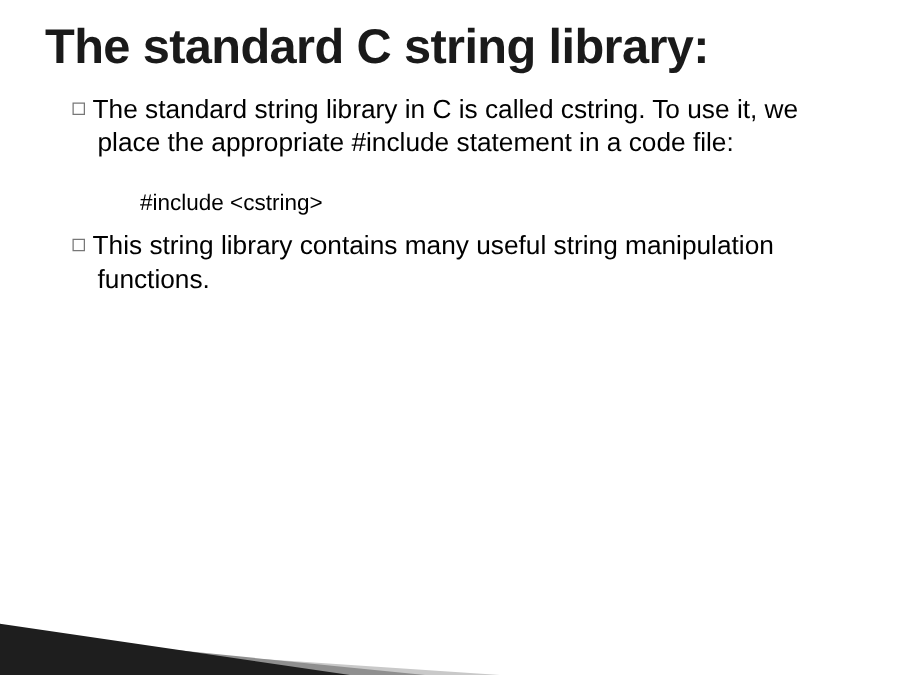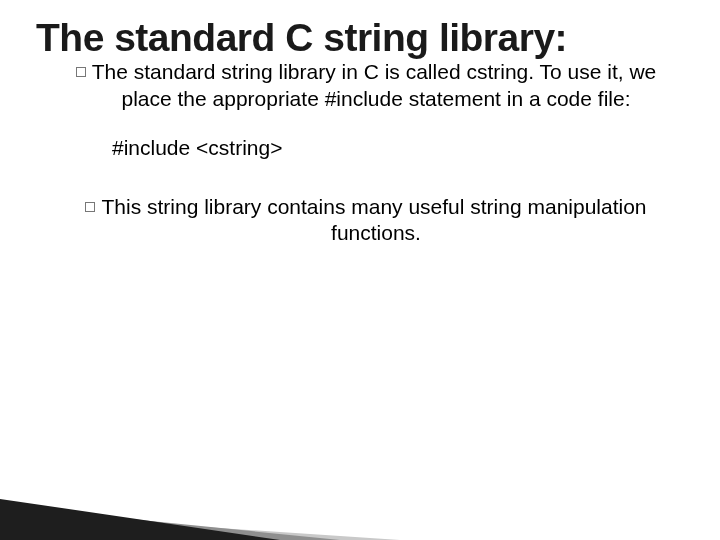--- a/index.html
+++ b/index.html
@@ -13,50 +13,49 @@
       overflow: hidden;
     }
     .slide {
       padding: 18px 36px 0 36px;
     }
     .title {
       font-size: 39px;
       font-weight: 700;
       color: #1a1a1a;
       letter-spacing: -0.5px;
-      margin-bottom: 0;
+      margin-bottom: 16px;
       line-height: 1.05;
     }
     .body-text {
       font-size: 21px;
       line-height: 1.28;
       margin-left: 22px;
       margin-right: 10px;
     }
     .para {
       margin-bottom: 22px;
     }
     .bullet-line {
       text-indent: -20px;
       padding-left: 20px;
-      text-align: center;
     }
     .sq {
       display: inline-block;
       width: 10px;
       height: 10px;
       border: 1.5px solid #777;
       margin-right: 6px;
       position: relative;
       top: -2px;
     }
     .code-line {
       margin-left: 54px;
-      margin-bottom: 32px;
-      font-size: 21px;
+      margin-bottom: 10px;
+      font-size: 18px;
     }
     .deco {
       position: absolute;
       left: -20px;
       bottom: 0;
       width: 420px;
       height: 80px;
       pointer-events: none;
     }
   </style>

